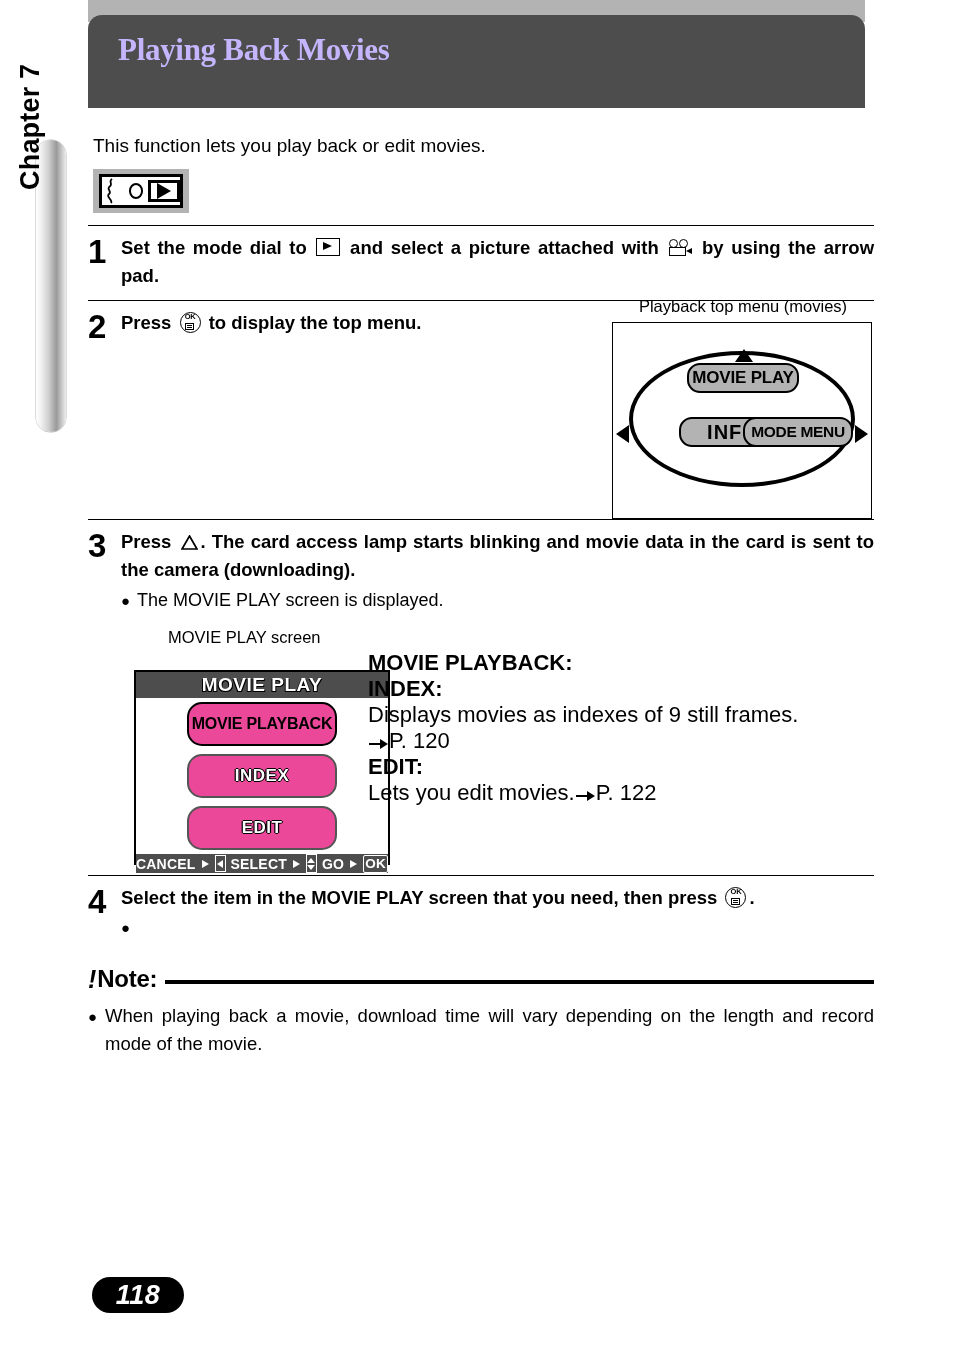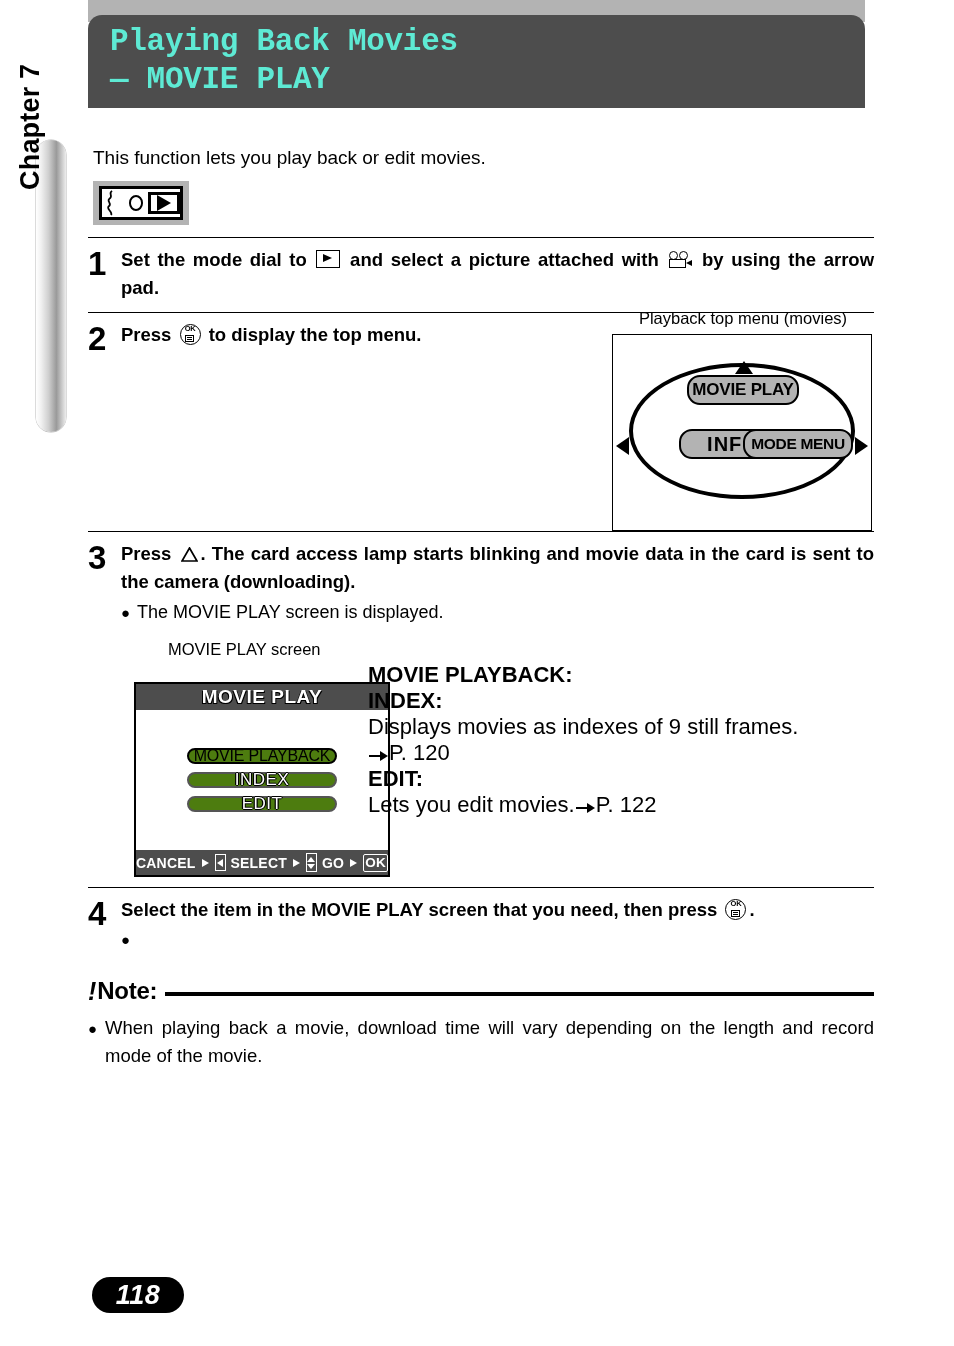--- a/index.html
+++ b/index.html
@@ -62,35 +62,35 @@
     top: 15px;
     width: 777px;
     height: 93px;
     background: #4d4d4d;
     border-top-left-radius: 14px;
     border-top-right-radius: 14px;
     box-sizing: border-box;
     padding: 8px 0 0 22px;
   }
   .header h1 {
-    margin: 0;
-    color: #5eead4;
+    margin: 8px;
+    color: #c4b5fd;
     font-size: 31px;
     font-weight: bold;
     line-height: 38px;
     letter-spacing: -0.3px;
-    font-family: Liberation Mono, monospace;
+    font-family: Liberation Serif, serif;
   }
   .header .l2 { display: block; }
 
   
   .content {
     position: absolute;
     left: 88px;
-    top: 132px;
+    top: 120px;
     width: 786px;
   }
 
   .intro {
     font-size: 19px;
     line-height: 25px;
     margin: 13px 0 0 5px;
   }
 
   
@@ -399,29 +399,29 @@
     display: flex;
     flex-direction: column;
     align-items: center;
     justify-content: center;
     gap: 8px;
     padding: 4px 0;
     box-sizing: border-box;
   }
   .lcd-item {
     width: 150px;
-    height: 16px;
+    height: 44px;
     border-radius: 15px;
-    background: #4d7c0f;
+    background: #ec4899;
     border: 2.5px solid #555;
     display: flex;
     align-items: center;
     justify-content: center;
     font-size: 17px;
-    font-weight: normal;
+    font-weight: bold;
     color: #fff;
     box-sizing: border-box;
     letter-spacing: 0.5px;
     text-shadow: 1.2px 0 0 #000, -1.2px 0 0 #000, 0 1.2px 0 #000, 0 -1.2px 0 #000;
   }
   .lcd-item.selected {
     border-color: #000;
     color: #000;
     text-shadow: none;
     font-size: 16px;
@@ -549,21 +549,20 @@
 <body>
 
 <div class="top-band"></div>
 
 <div class="chapter-tab"></div>
 <div class="chapter-label">Chapter 7</div>
 
 <div class="header">
   <h1>
     <span class="l1">Playing Back Movies</span>
-    <span class="l2">— MOVIE PLAY</span>
   </h1>
 </div>
 
 <div class="content">
 
   <div class="intro">This function lets you play back or edit movies.</div>
 
   <div class="dial-icon">
     <div class="dial-inner">
       <svg width="10" height="30" viewBox="0 0 10 30">

